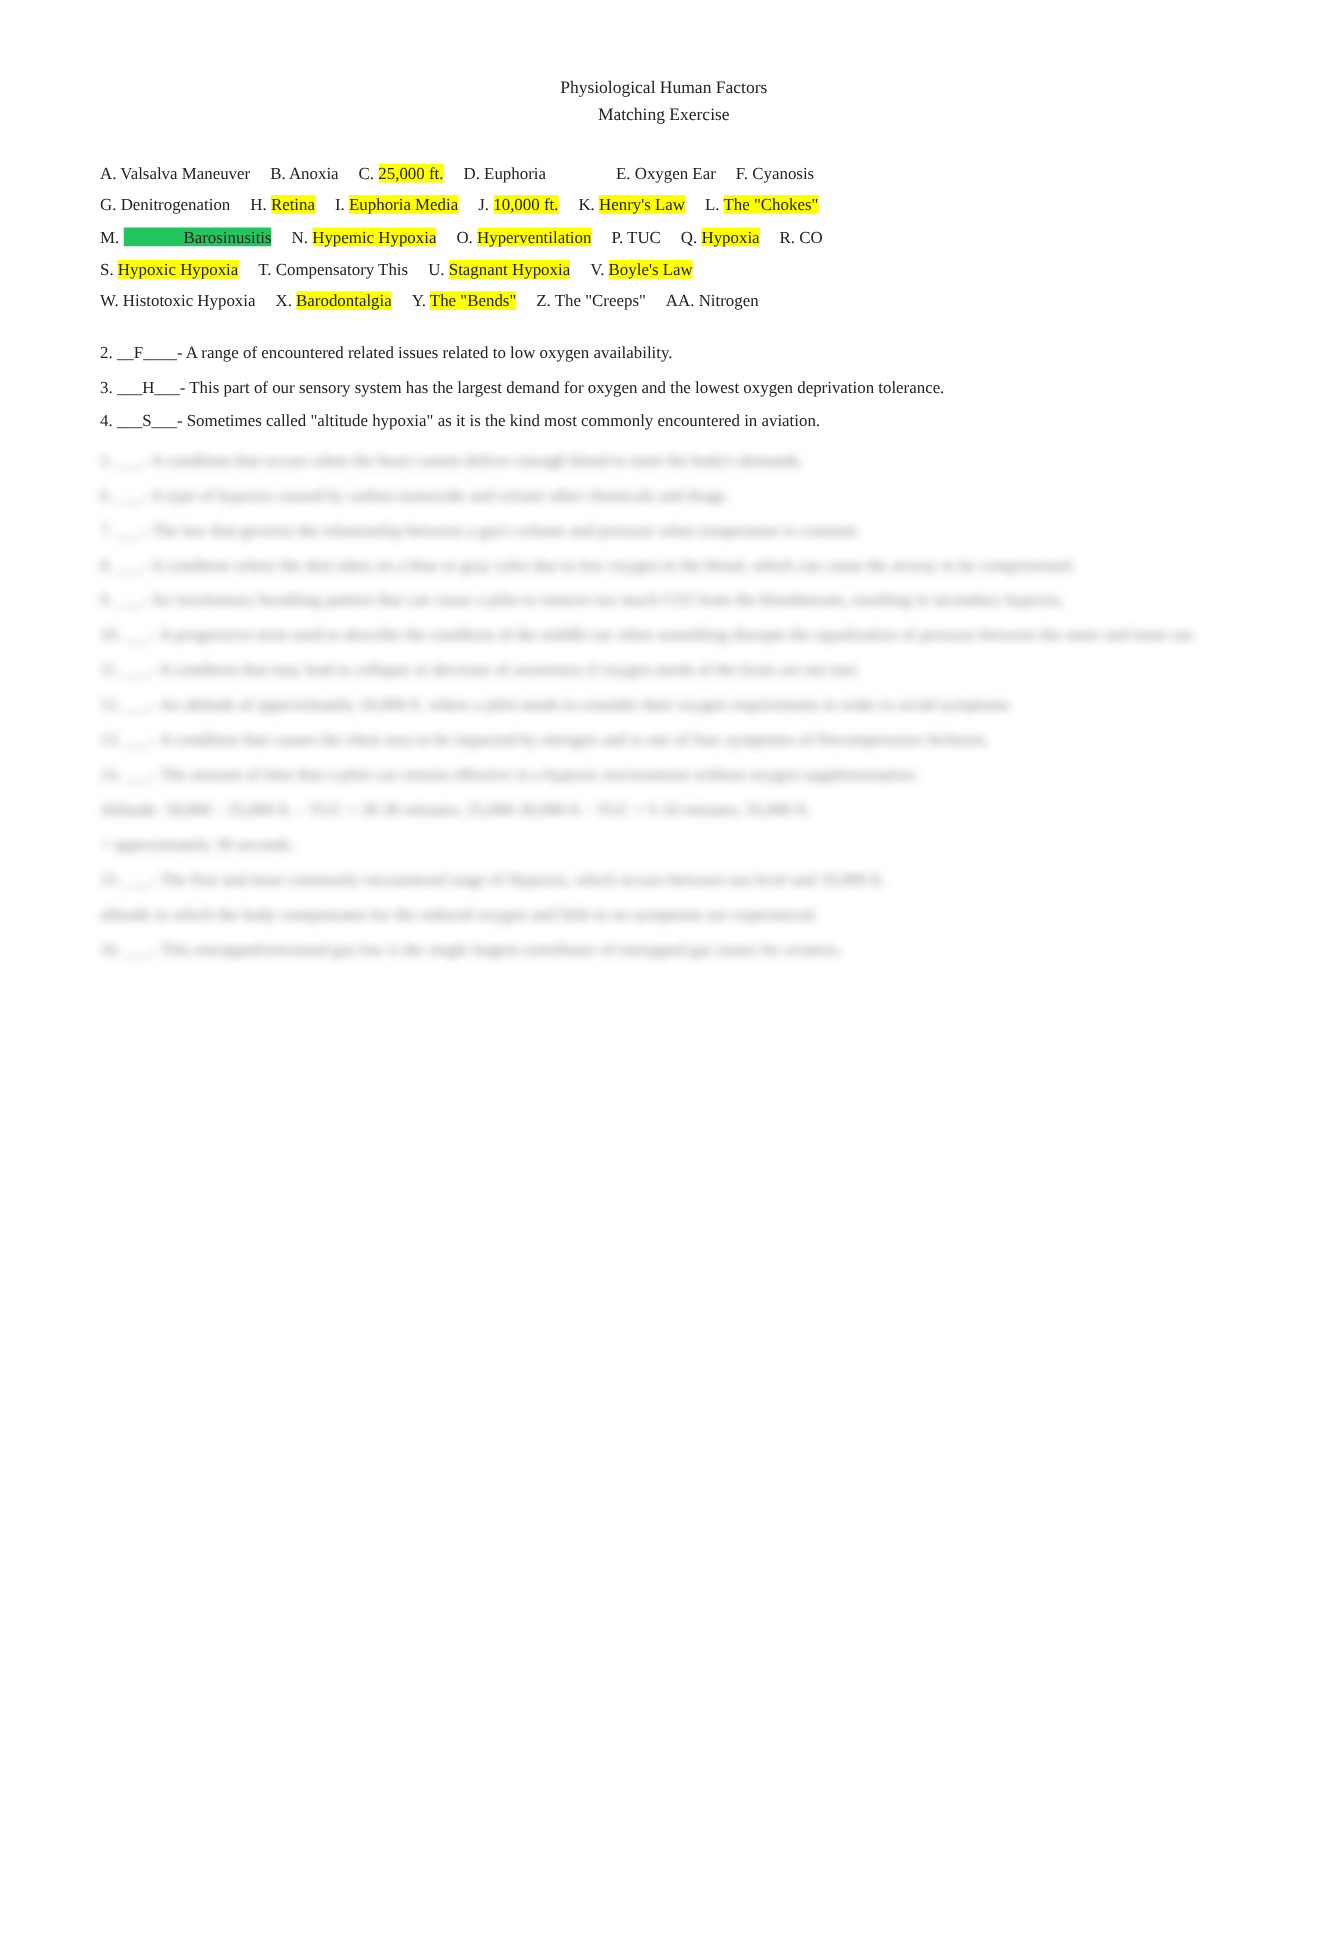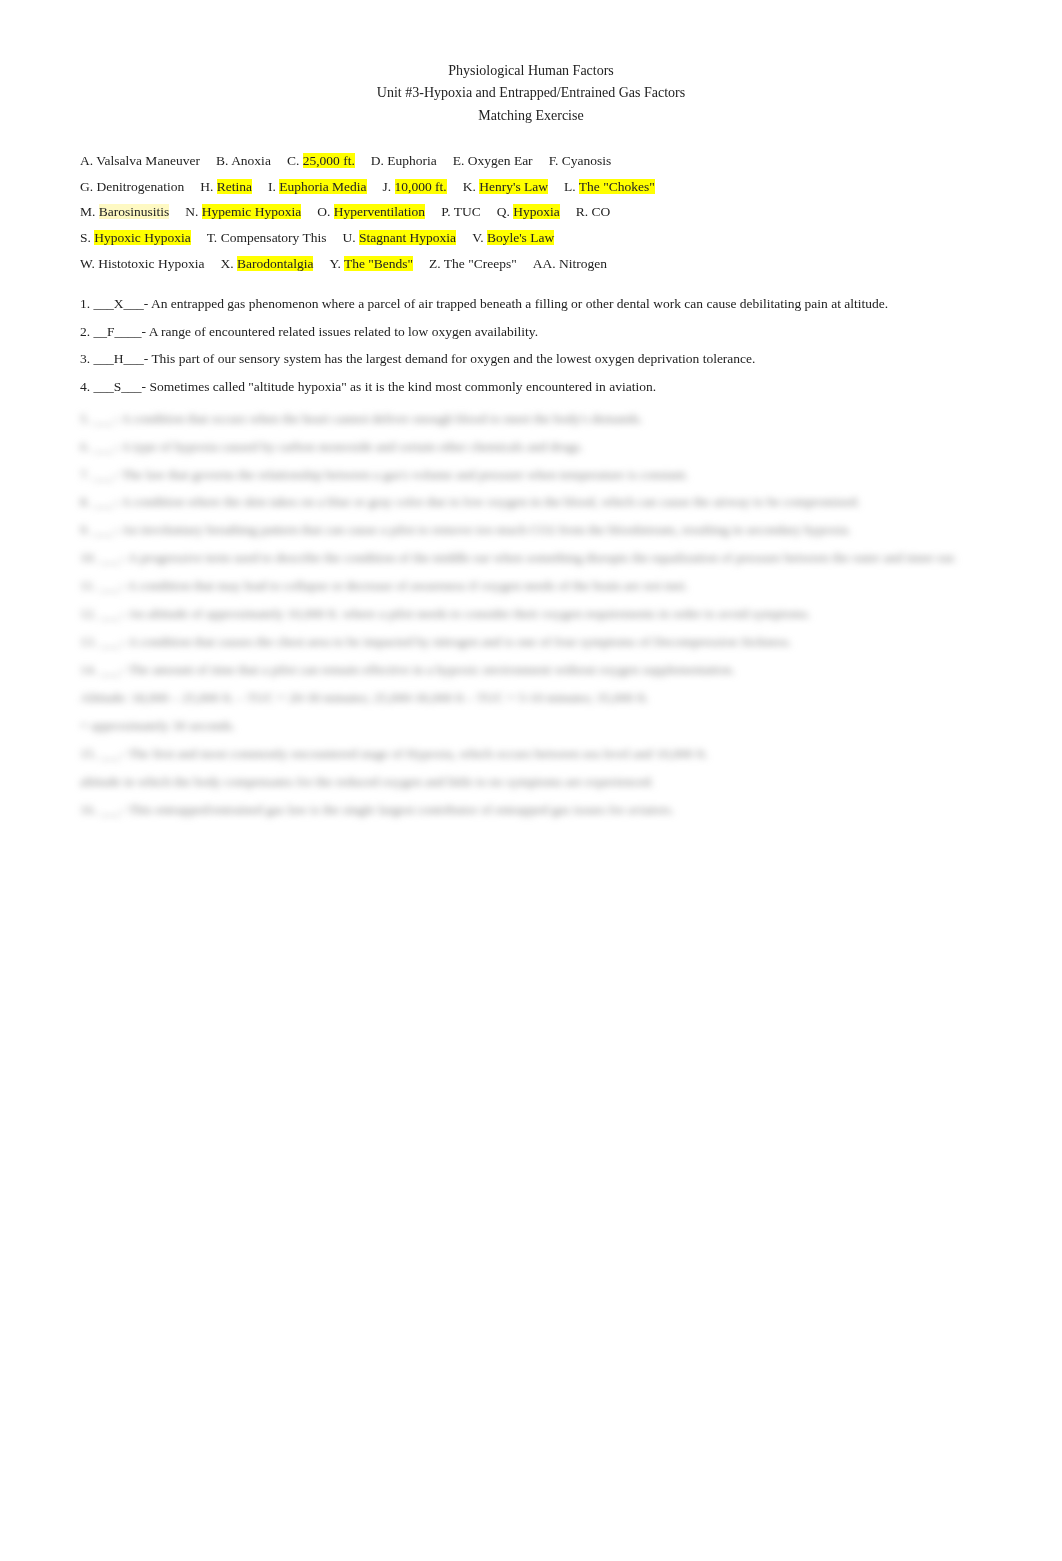--- a/index.html
+++ b/index.html
@@ -51,43 +51,42 @@
       margin-bottom: 5px;
       padding-left: 18px;
       text-indent: -18px;
     }
   </style>
 </head>
 <body>
 
 <div class="header">
   <div class="header-title">Physiological Human Factors</div>
-  <div class="header-title">Unit #3-Hypoxia and Entrapped/Entrained Gas Factors</div>
   <div class="header-title">Matching Exercise</div>
 </div>
 
 <div class="terms-section" id="terms-container">
 <div style="display: flex; flex-wrap: wrap; gap: 0px; line-height: 1.75; margin-bottom: 2px;">
       <span style="margin-right: 16px;"><span>A.  </span><span>Valsalva Maneuver</span></span>
       <span style="margin-right: 16px;"><span>B.  </span><span>Anoxia</span></span>
       <span style="margin-right: 16px;"><span>C.  </span><span style="background-color: rgb(255, 255, 0);">25,000 ft.</span></span>
       <span style="margin-right: 16px;"><span>D.  </span><span>Euphoria</span></span>
-      <span style="margin-right: 16px;"><span>E.  </span><span>Oxygen Ear</span></span>
+      <span style="margin-right: 16px; margin-left: 40px;"><span>E.  </span><span>Oxygen Ear</span></span>
       <span style="margin-right: 16px;"><span>F.  </span><span>Cyanosis</span></span>
     </div>
     <div style="display: flex; flex-wrap: wrap; gap: 0px; line-height: 1.75; margin-bottom: 2px;">
       <span style="margin-right: 16px;"><span>G.  </span><span>Denitrogenation</span></span>
       <span style="margin-right: 16px;"><span>H.  </span><span style="background-color: rgb(255, 255, 0);">Retina</span></span>
       <span style="margin-right: 16px;"><span>I.  </span><span style="background-color: rgb(255, 255, 0);">Euphoria Media</span></span>
       <span style="margin-right: 16px;"><span>J.  </span><span style="background-color: rgb(255, 255, 0);">10,000 ft.</span></span>
       <span style="margin-right: 16px;"><span>K.  </span><span style="background-color: rgb(255, 255, 0);">Henry's Law</span></span>
       <span style="margin-right: 16px;"><span>L.  </span><span style="background-color: rgb(255, 255, 0);">The "Chokes"</span></span>
     </div>
     <div style="display: flex; flex-wrap: wrap; gap: 0px; line-height: 1.75; margin-bottom: 2px;">
-      <span style="margin-right: 16px;"><span>M.  </span><span style="background-color: #fef9c3;">Barosinusitis</span></span>
+      <span style="margin-right: 16px;"><span>M.  </span><span style="background-color: #22c55e; padding-left: 48px;">Barosinusitis</span></span>
       <span style="margin-right: 16px;"><span>N.  </span><span style="background-color: rgb(255, 255, 0);">Hypemic Hypoxia</span></span>
       <span style="margin-right: 16px;"><span>O.  </span><span style="background-color: rgb(255, 255, 0);">Hyperventilation</span></span>
       <span style="margin-right: 16px;"><span>P.  </span><span>TUC</span></span>
       <span style="margin-right: 16px;"><span>Q.  </span><span style="background-color: rgb(255, 255, 0);">Hypoxia</span></span>
       <span style="margin-right: 16px;"><span>R.  </span><span>CO</span></span>
     </div>
     <div style="display: flex; flex-wrap: wrap; gap: 0px; line-height: 1.75; margin-bottom: 2px;">
       <span style="margin-right: 16px;"><span>S.  </span><span style="background-color: rgb(255, 255, 0);">Hypoxic Hypoxia</span></span>
       <span style="margin-right: 16px;"><span>T.  </span><span>Compensatory This</span></span>
       <span style="margin-right: 16px;"><span>U.  </span><span style="background-color: rgb(255, 255, 0);">Stagnant Hypoxia</span></span>
@@ -96,21 +95,20 @@
     <div style="display: flex; flex-wrap: wrap; gap: 0px; line-height: 1.75; margin-bottom: 2px;">
       <span style="margin-right: 16px;"><span>W.  </span><span>Histotoxic Hypoxia</span></span>
       <span style="margin-right: 16px;"><span>X.  </span><span style="background-color: rgb(255, 255, 0);">Barodontalgia</span></span>
       <span style="margin-right: 16px;"><span>Y.  </span><span style="background-color: rgb(255, 255, 0);">The "Bends"</span></span>
       <span style="margin-right: 16px;"><span>Z.  </span><span>The "Creeps"</span></span>
       <span style="margin-right: 16px;"><span>AA.  </span><span>Nitrogen</span></span>
     </div>
   </div>
 
 <div class="questions-section" id="questions-container">
-<div class="question-item"><span>1. </span><span>___X___</span><span>- An entrapped gas phenomenon where a parcel of air trapped beneath a filling or other dental work can cause debilitating pain at altitude.</span></div>
     <div class="question-item"><span>2. </span><span>__F____</span><span>- A range of encountered related issues related to low oxygen availability.</span></div>
     <div class="question-item"><span>3. </span><span>___H___</span><span>- This part of our sensory system has the largest demand for oxygen and the lowest oxygen deprivation tolerance.</span></div>
     <div class="question-item"><span>4. </span><span>___S___</span><span>- Sometimes called "altitude hypoxia" as it is the kind most commonly encountered in aviation.</span></div>
   </div>
 
 <div class="blurred-section">
   <div class="blurred-block" id="blurred-container">
   <div class="blurred-line">5.  ___- A condition that occurs when the heart cannot deliver enough blood to meet the body's demands.</div>
       <div class="blurred-line">6.  ___- A type of hypoxia caused by carbon monoxide and certain other chemicals and drugs.</div>
       <div class="blurred-line">7.  ___- The law that governs the relationship between a gas's volume and pressure when temperature is constant.</div>

